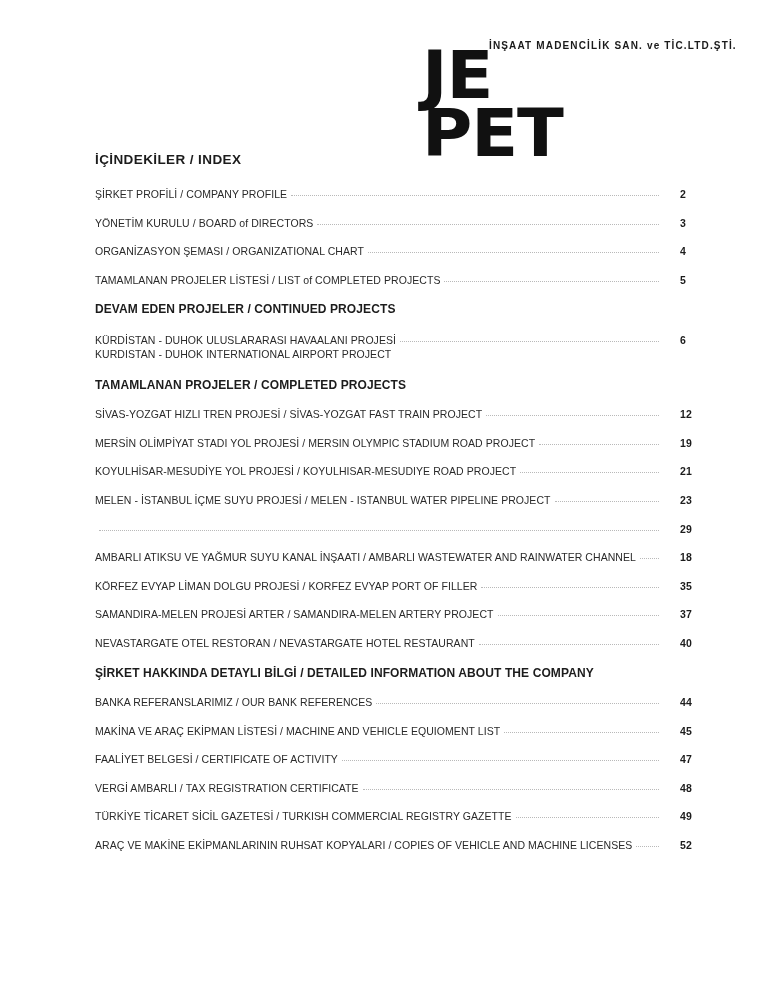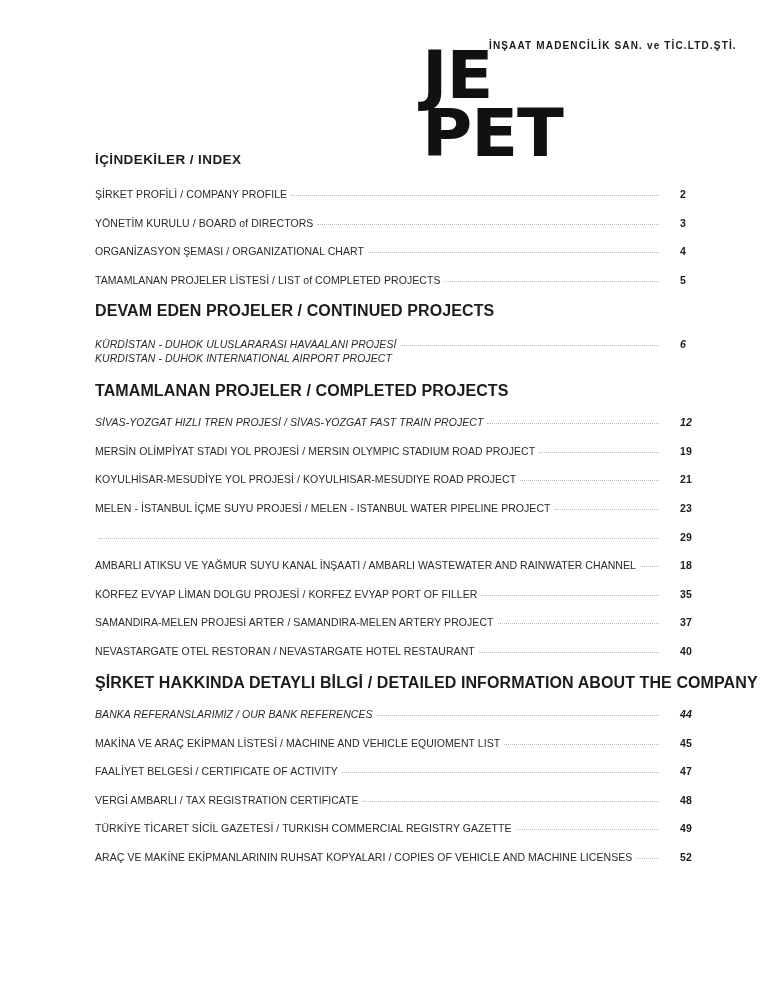--- a/index.html
+++ b/index.html
@@ -121,21 +121,21 @@
     flex: 0 0 28px;
     text-align: left;
     font-weight: bold;
     font-size: 10.5px;
     color: #1c1c1c;
     padding-left: 18px;
   }
 
   
   .section-head {
-    font-size: 16px;
+    font-size: 12px;
     font-weight: bold;
     color: #1c1c1c;
     margin-bottom: 16.6px;
     letter-spacing: 0.1px;
     white-space: nowrap;
   }
 
   
   .row.two-line {
     align-items: flex-start;
@@ -147,21 +147,21 @@
   .row.two-line .leader {
     transform: translateY(7px);
   }
   .row.two-line .page {
     position: relative;
     top: 1px;
   }
 
   
   .gap-before-head { margin-top: 6.5px; }
-  .gap-after-head  { margin-top: 4px; font-style: italic; }
+  .gap-after-head  { margin-top: 4px; }
 </style>
 </head>
 <body>
 
 <div class="logo-block">
   <div class="logo-tagline">İNŞAAT MADENCİLİK SAN. ve TİC.LTD.ŞTİ.</div>
 
   <div class="logo-wordmark">
     <span class="logo-letters">JE</span>
 

